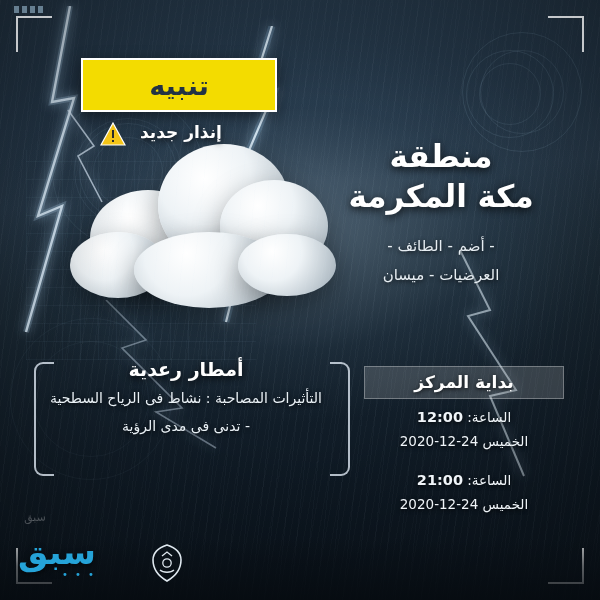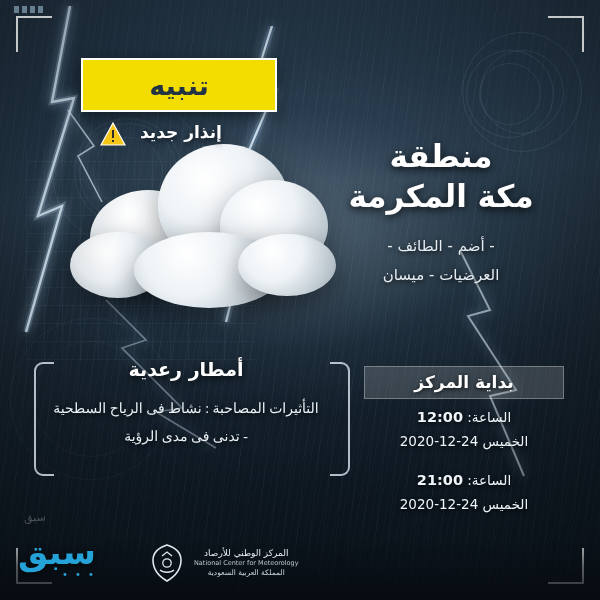--- a/index.html
+++ b/index.html
@@ -131,23 +131,22 @@
   
   .infoPanel {
     position: absolute; left: 30px; top: 358px; width: 312px;
     direction: rtl; text-align: center;
   }
   .infoPanel .head {
     font-size: 19px; font-weight: bold; color: #ffffff;
     text-shadow: 0 2px 7px rgba(0,0,0,.85);
   }
   .infoPanel .body {
-    margin-top: 15px; font-size: 14px; line-height: 2.0; color: #eaf1f6;
+    margin-top: 4px; font-size: 14px; line-height: 2.0; color: #eaf1f6;
     text-shadow: 0 1px 5px rgba(0,0,0,.8);
-    font-family: Liberation Serif, serif;
   }
   .brace {
     position: absolute; top: 362px; width: 18px; height: 110px;
     border-top: 2px solid rgba(235,245,255,.75);
     border-bottom: 2px solid rgba(235,245,255,.75);
     pointer-events: none;
   }
   .brace.left  { left: 34px;  border-left: 2px solid rgba(235,245,255,.75); border-radius: 9px 0 0 9px; }
   .brace.right { left: 330px; border-right: 2px solid rgba(235,245,255,.75); border-radius: 0 9px 9px 0; }
 
@@ -307,25 +306,20 @@
   <div class="footer"></div>
 
   <div class="watermark">سبق</div>
 
   <div class="sabqLogo">
     <div class="mark">سبق</div>
     <div class="dots">• • •</div>
   </div>
 
   <div class="ncmBlock">
-    <div class="ncmText">
-      <div class="ar">المركز الوطني للأرصاد</div>
-      <div class="en">National Center for Meteorology</div>
-      <div class="ar2">المملكة العربية السعودية</div>
-    </div>
     <svg width="34" height="38" viewBox="0 0 34 38">
       <path d="M17 1 C26 4 31 8 31 16 C31 27 24 33 17 37 C10 33 3 27 3 16 C3 8 8 4 17 1 Z" fill="none" stroke="#dfe8ef" stroke-width="1.6"></path>
       <path d="M12 12 L17 8 L22 12" fill="none" stroke="#dfe8ef" stroke-width="1.3"></path>
       <circle cx="17" cy="19" r="4.2" fill="none" stroke="#dfe8ef" stroke-width="1.3"></circle>
       <path d="M10 26 C13 29 21 29 24 26" fill="none" stroke="#dfe8ef" stroke-width="1.3"></path>
     </svg>
   </div>
 
 </div>
 

